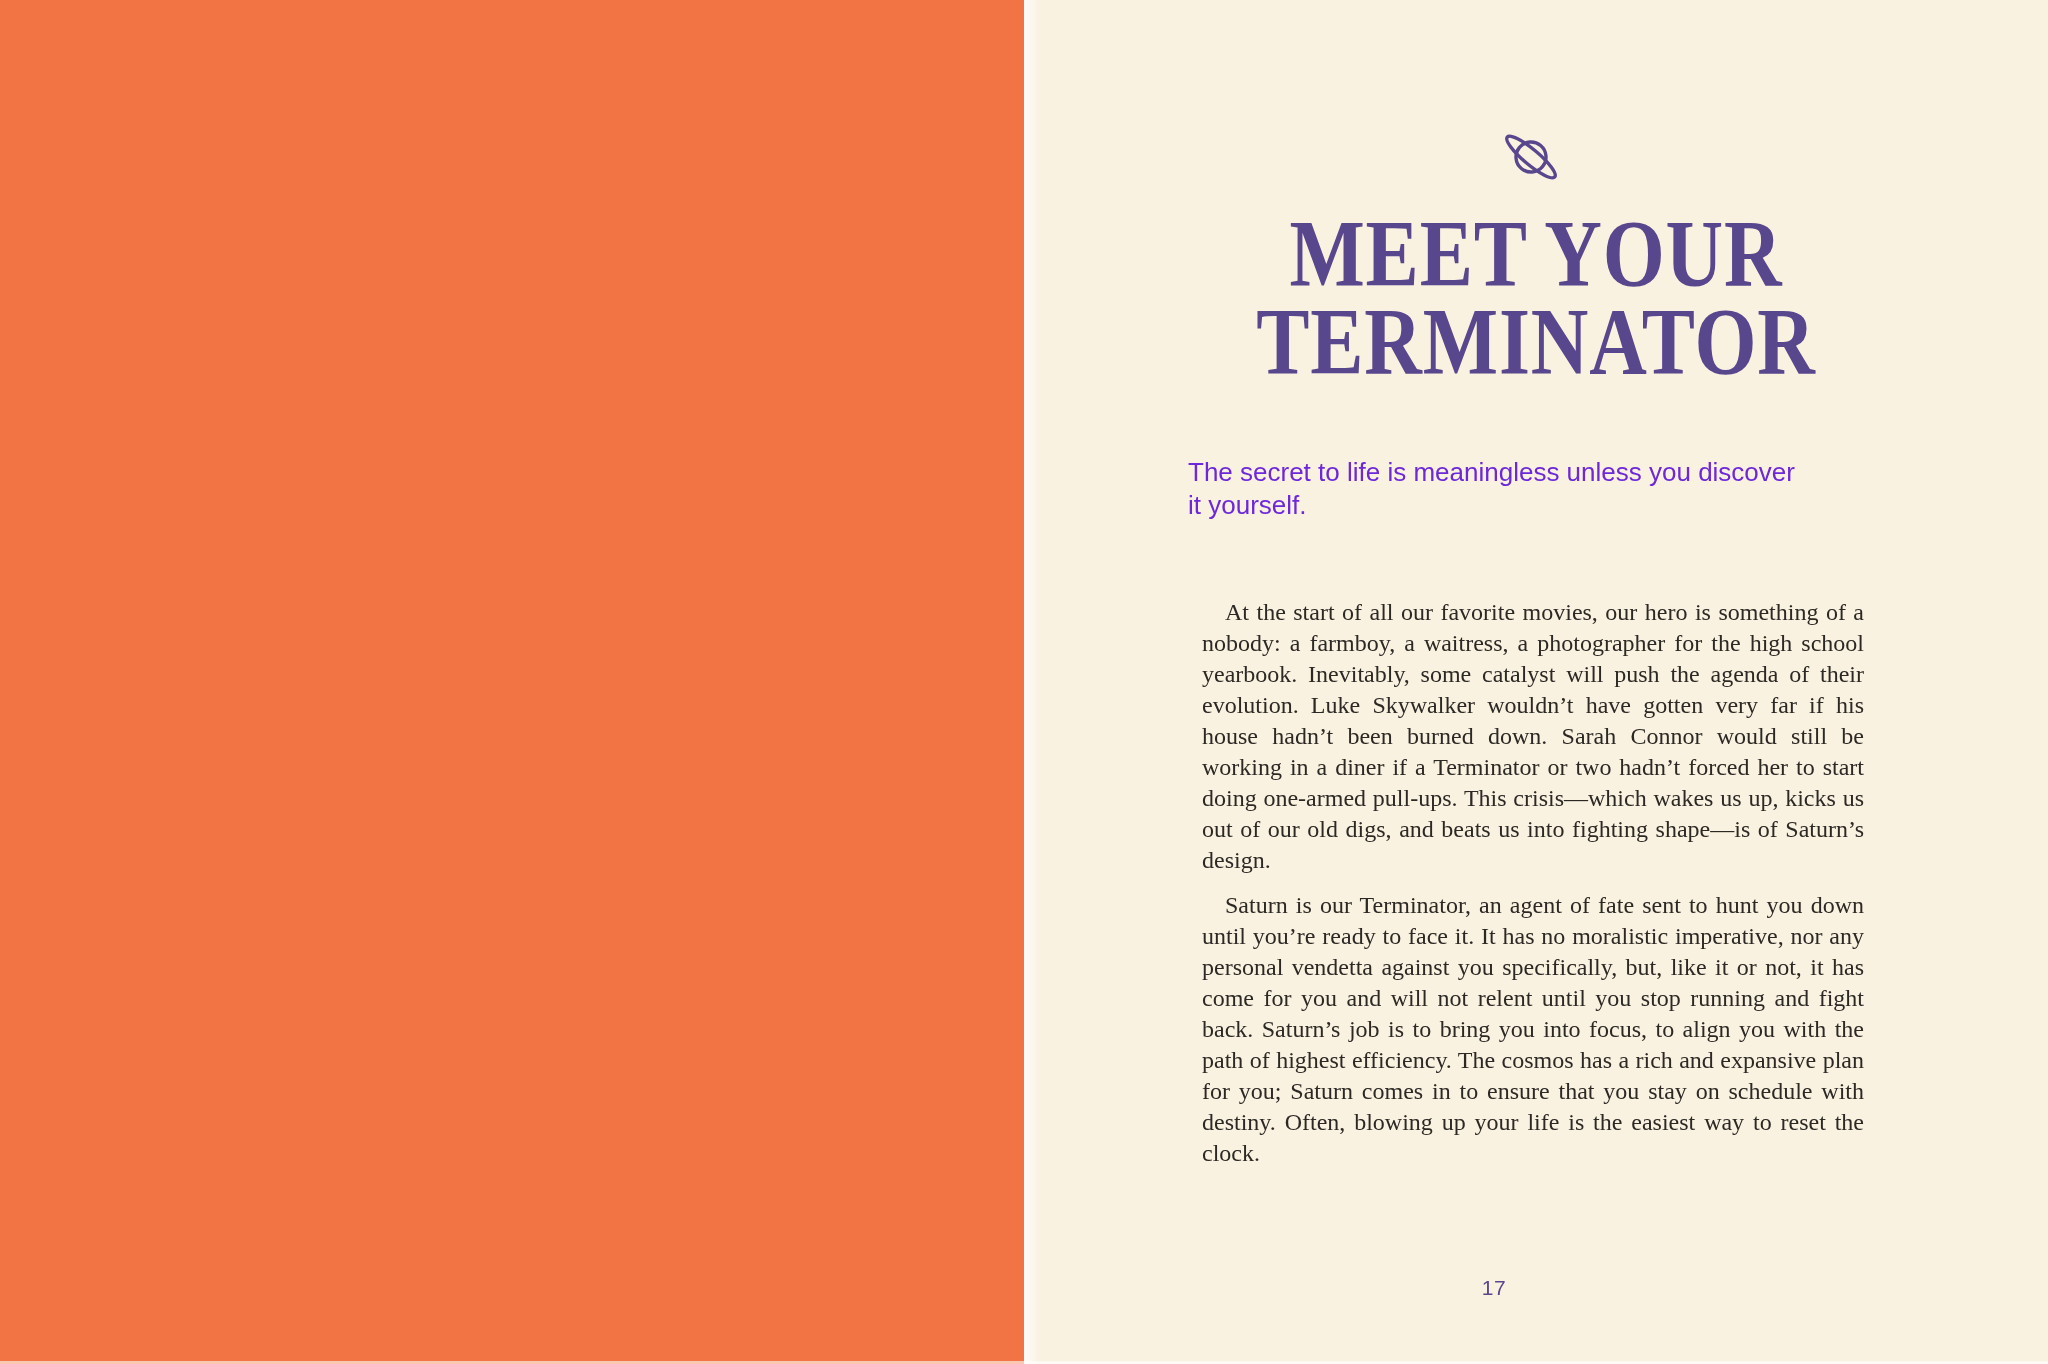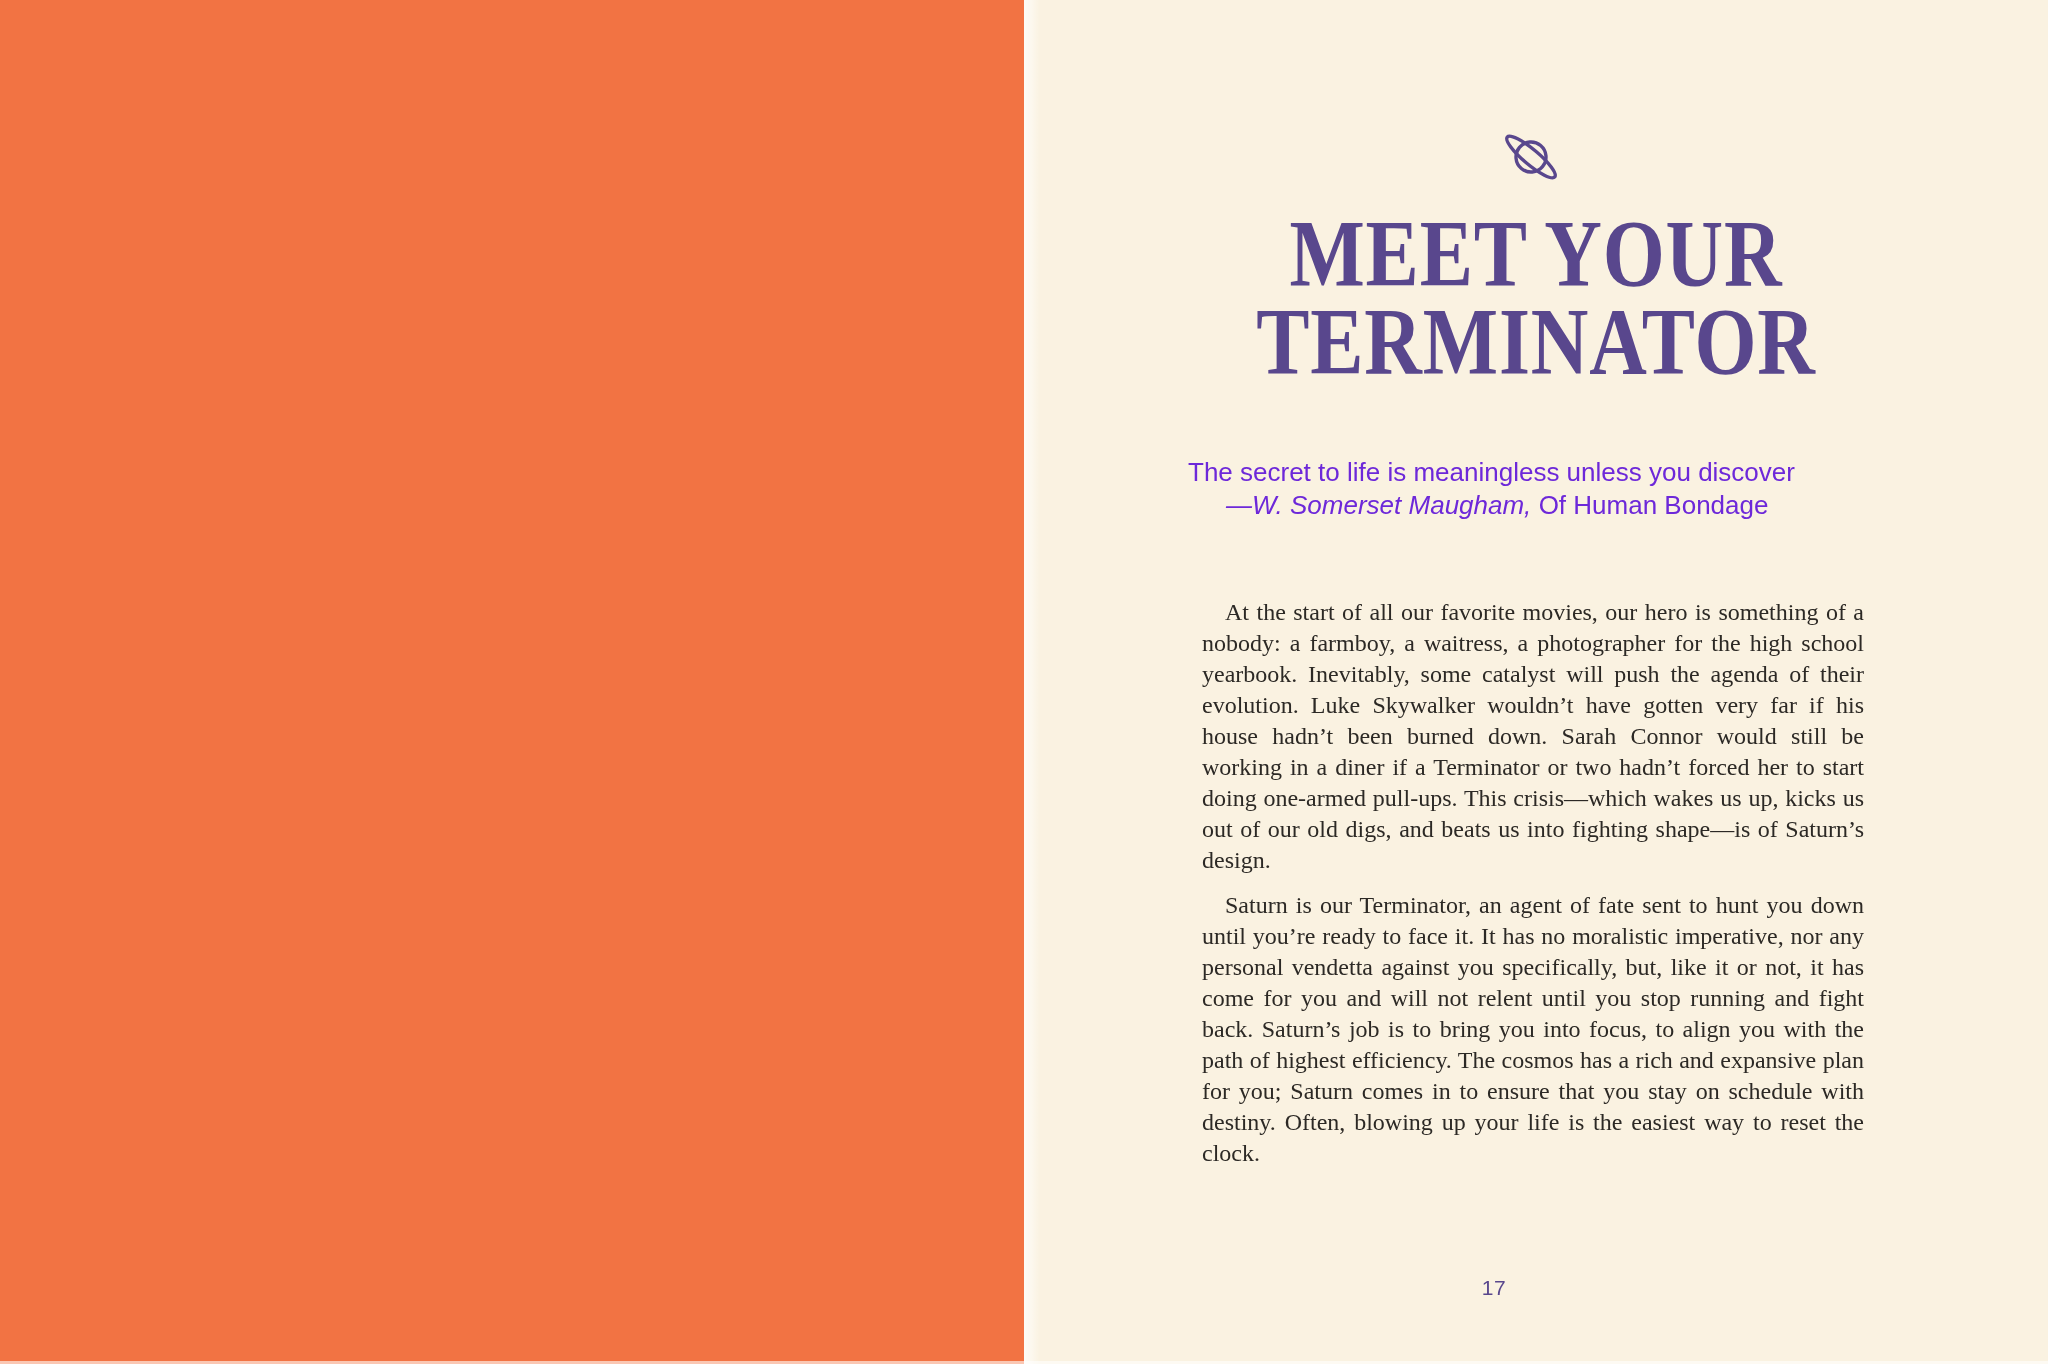--- a/index.html
+++ b/index.html
@@ -125,23 +125,21 @@
       </svg>
     </div>
 
     <h1 class="chapter-title">
       <span class="title-line">MEET YOUR</span>
       <span class="title-line">TERMINATOR</span>
     </h1>
 
     <div class="epigraph">
       <div class="quote-line">The secret to life is meaningless unless you discover</div>
-      <div class="attribution">
-        <span class="attr-italic">—W. Somerset Maugham,</span><span class="attr-regular">Of Human Bondage</span>
-      </div>
+      <div class="quote-line">it yourself.</div>
     </div>
 
     <div class="body-text">
       <p>At the start of all our favorite movies, our hero is something of a nobody: a farmboy, a waitress, a photographer for the high school yearbook. Inevitably, some catalyst will push the agenda of their evolution. Luke Skywalker wouldn’t have gotten very far if his house hadn’t been burned down. Sarah Connor would still be working in a diner if a Terminator or two hadn’t forced her to start doing one-armed pull-ups. This crisis—which wakes us up, kicks us out of our old digs, and beats us into fighting shape—is of Saturn’s design.</p>
       <p>Saturn is our Terminator, an agent of fate sent to hunt you down until you’re ready to face it. It has no moralistic imperative, nor any personal vendetta against you specifically, but, like it or not, it has come for you and will not relent until you stop running and fight back. Saturn’s job is to bring you into focus, to align you with the path of highest efficiency. The cosmos has a rich and expansive plan for you; Saturn comes in to ensure that you stay on schedule with destiny. Often, blowing up your life is the easiest way to reset the clock.</p>
     </div>
 
     <div class="page-number">17</div>
 
   </div>

